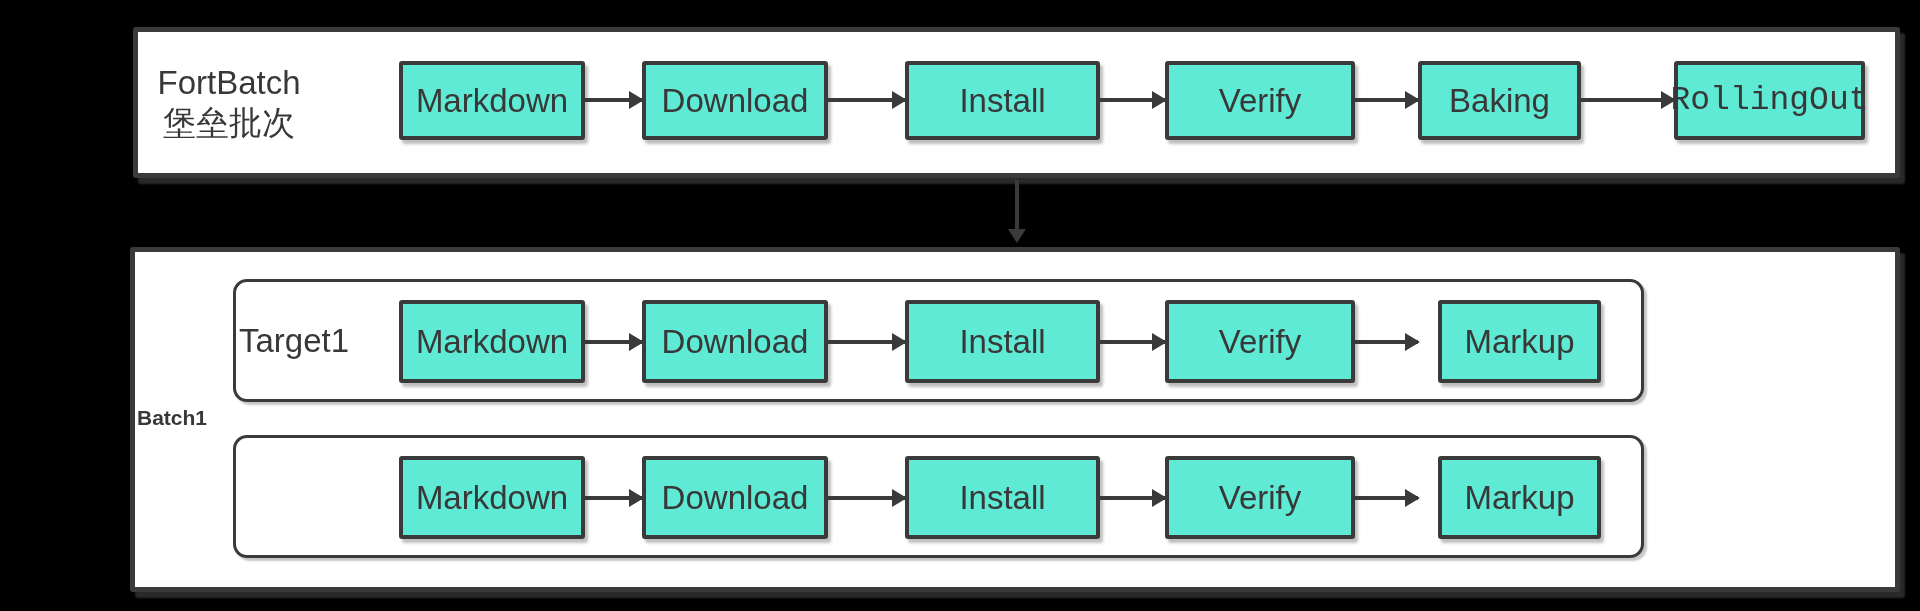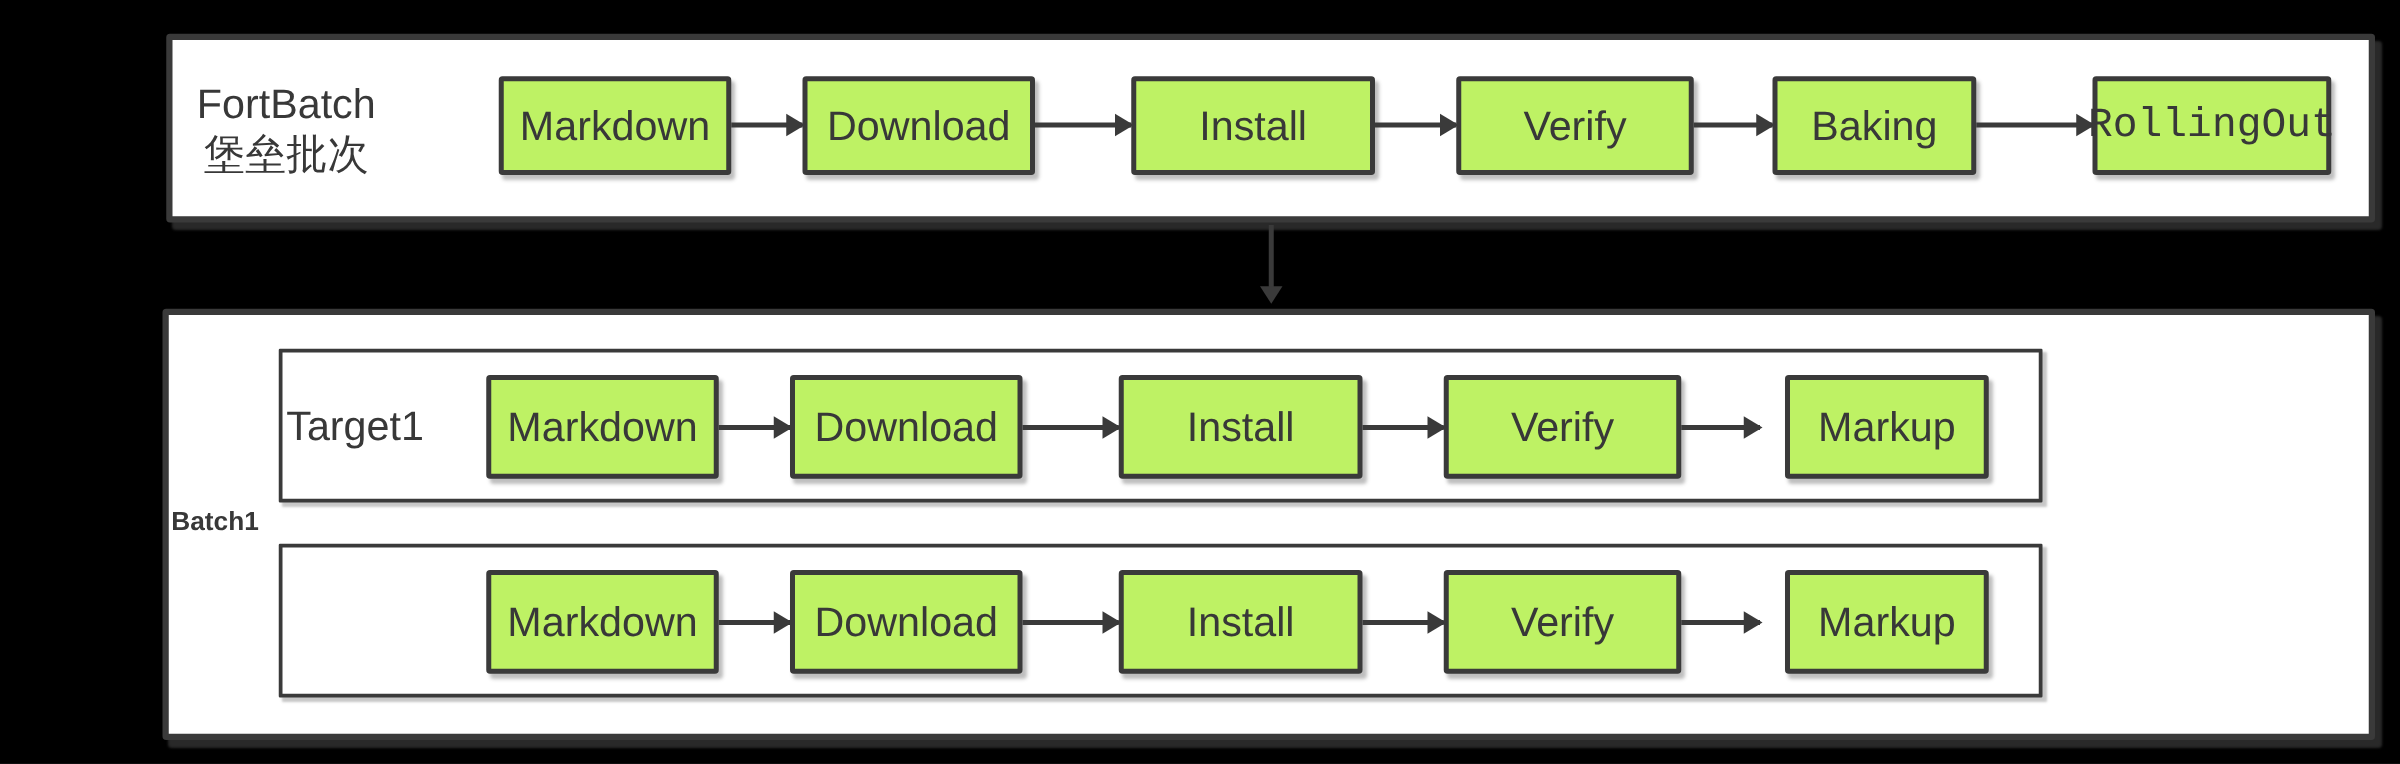--- a/index.html
+++ b/index.html
@@ -20,21 +20,21 @@
   #fortbatch-panel { left:133px; top:27px;  width:1767px; height:151px; }
   #batch-panel     { left:130px; top:247px; width:1770px; height:345px; }
 
   .panel-title {
     position:absolute; left:6px; top:0; bottom:0; width:170px;
     display:flex; flex-direction:column; justify-content:center; align-items:center;
     font-size:33px; line-height:40px; text-align:center;
   }
 
   .node {
-    position:absolute; background:#bef264;
+    position:absolute; background:#5eead4;
     border:4px solid #3a3a3a; border-radius:3px;
     display:flex; align-items:center; justify-content:center;
     font-size:33px;
     box-shadow:3px 4px 3px rgba(70,70,70,0.35);
   }
 
   
   .t   { top:29px; height:79px; }
   .tc1 { left:261px;  width:186px; }
   .tc2 { left:504px;  width:186px; }
@@ -63,22 +63,22 @@
     border-top:14px solid #3a3a3a;
     border-left:9px solid transparent; border-right:9px solid transparent;
   }
 
   
   .batch-label {
     position:absolute; left:2px; top:146px;
     font-size:21px; line-height:40px;font-weight:bold;
   }
   .target-box {
-    position:absolute; left:88px; width:1411px; height:123px;
-    background:#fff; border:3px solid #3a3a3a; border-radius:1px;
+    position:absolute; left:98px; width:1411px; height:123px;
+    background:#fff; border:3px solid #3a3a3a; border-radius:14px;
     box-shadow:3px 3px 2px rgba(70,70,70,0.3);
   }
   #target1 { top:27px; }
   #target2 { top:183px; }
   .target-label {
     position:absolute; left:3px; top:0; bottom:0;
     display:flex; align-items:center; font-size:33px;
   }
 
   

